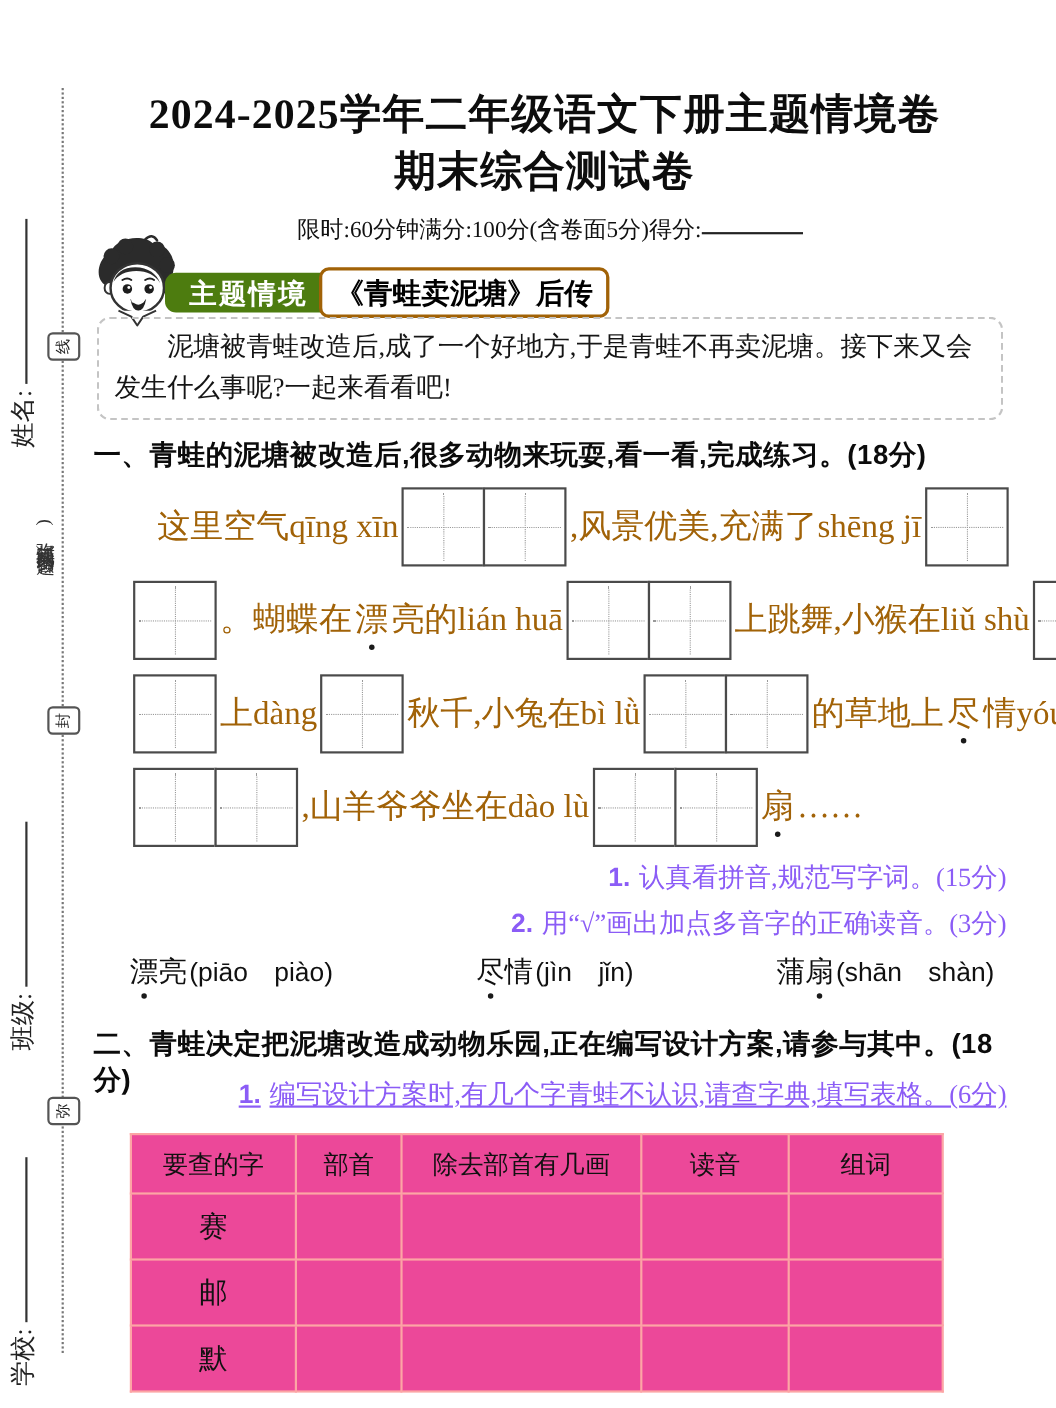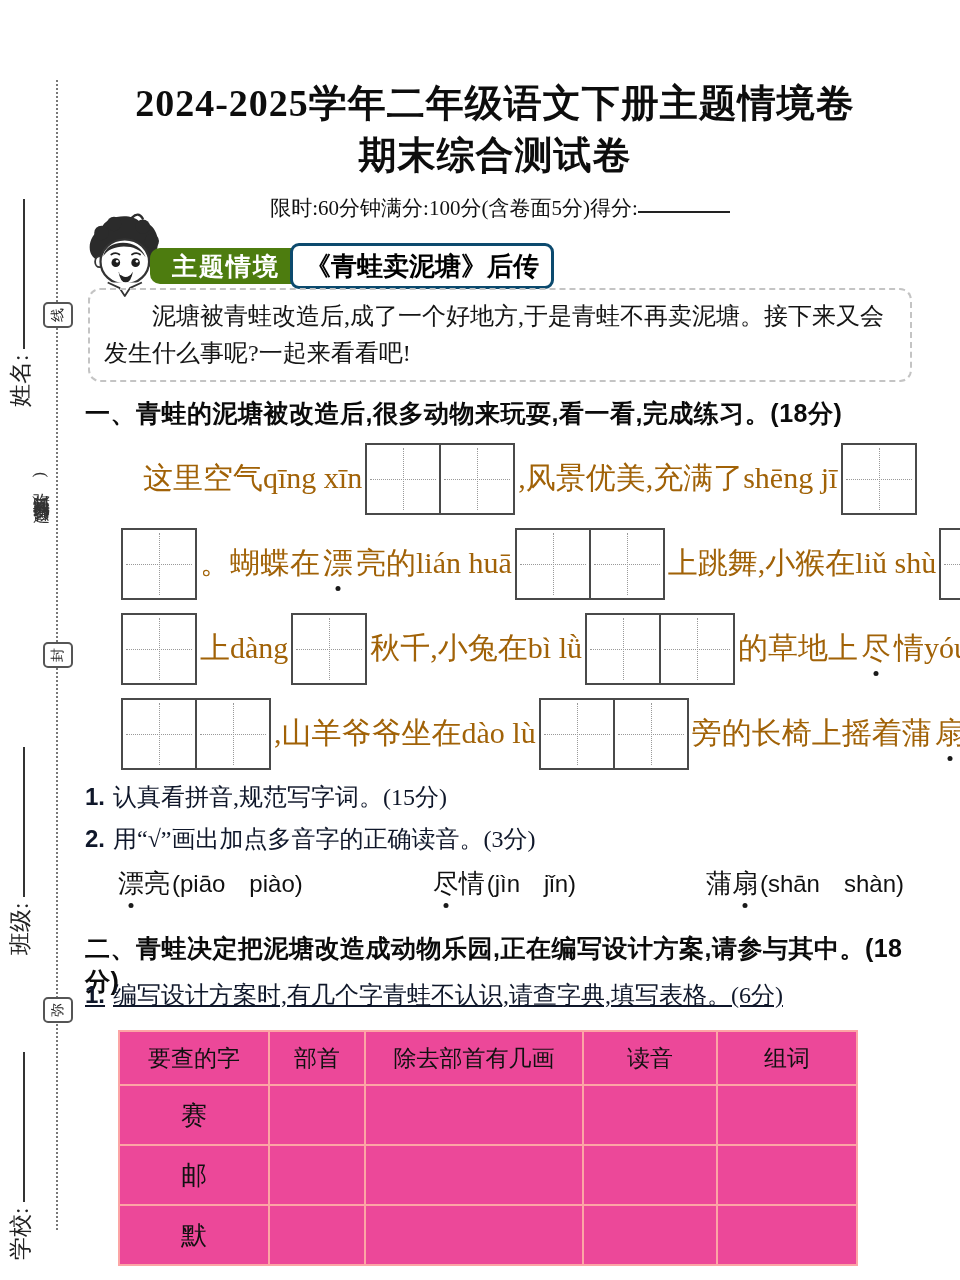--- a/index.html
+++ b/index.html
@@ -29,32 +29,32 @@
         font-size:21px;color:#111;}
   .meta .score-blank{display:inline-block;width:92px;border-bottom:2px solid #222;height:1px;
         vertical-align:baseline;margin-bottom:2px;}
 
   
   .avatar{position:absolute;left:78px;top:212px;width:90px;height:86px;}
   .badge-row{position:absolute;left:150px;top:244px;height:44px;display:flex;align-items:center;}
   .badge-gray{background:#4d7c0f;border-radius:10px;height:36px;display:flex;align-items:center;
               padding:0 56px 0 22px;margin-right:-46px;}
   .badge-gray span{color:#fff;font-weight:bold;font-size:25px;font-family:"Liberation Sans",sans-serif;letter-spacing:2px;}
-  .badge-white{background:#fff;border:3px solid #0c4a6e;border-radius:9px;height:40px;display:flex;align-items:center;
+  .badge-white{background:#fff;border:3px solid #a16207;border-radius:9px;height:40px;display:flex;align-items:center;
                padding:0 12px;font-weight:bold;font-size:26px;font-family:"Liberation Sans",sans-serif;color:#000;}
 
   
   .intro-box{position:absolute;left:88px;top:288px;width:792px;min-height:62px;border:2px dashed #c4c4c4;
              border-radius:12px;padding:8px 14px;font-size:24px;line-height:37px;text-indent:2em;color:#151515;}
 
   
   .sec-heading{position:absolute;left:85px;width:840px;font-family:"Liberation Sans",sans-serif;
                font-weight:bold;font-size:25px;color:#0b0b0b;letter-spacing:0.5px;}
   .sec1-heading{top:397px;} .sec2-heading{top:932px;}
-  .question{position:absolute;left:85px;width:830px;font-size:24px;color:#0f172a;}
+  .question{position:absolute;left:85px;width:830px;font-size:24px;color:#8b5cf6;text-align:right;}
   .question .qnum{font-family:"Liberation Sans",sans-serif;font-weight:bold;margin-right:8px;}
   .q1-1{top:781px;} .q1-2{top:823px;} .q2-1{top:979px;text-decoration:underline;}
 
   
   .fill-lines{position:absolute;left:85px;top:436px;width:832px;}
   .fill-line{display:flex;align-items:center;height:85px;gap:3px;padding-left:36px;}
   .fill-line.indent{padding-left:58px;}
   .seg-text{font-size:30px;white-space:pre;color:#a16207;}
   .box-group{display:flex;}
   .fill-line > .box-group:last-child{margin-left:auto;}
@@ -191,21 +191,20 @@
       <div class="fill-line">
         <span class="box-group">
           <span class="box-cell"></span>
           <span class="box-cell"></span>
         </span>
         <span class="seg-text">,山羊爷爷坐在dào lù</span>
         <span class="box-group">
           <span class="box-cell"></span>
           <span class="box-cell"></span>
         </span>
-        <span class="seg-text">旁的长椅上摇着蒲</span>
         <span class="seg-text dot-char">扇</span>
         <span class="seg-text">……</span>
       </div>
     </div>
   <div class="question q1-1">
     <span class="qnum">1.</span><span>认真看拼音,规范写字词。(15分)</span>
   </div>
   <div class="question q1-2">
     <span class="qnum">2.</span><span>用“√”画出加点多音字的正确读音。(3分)</span>
   </div>

